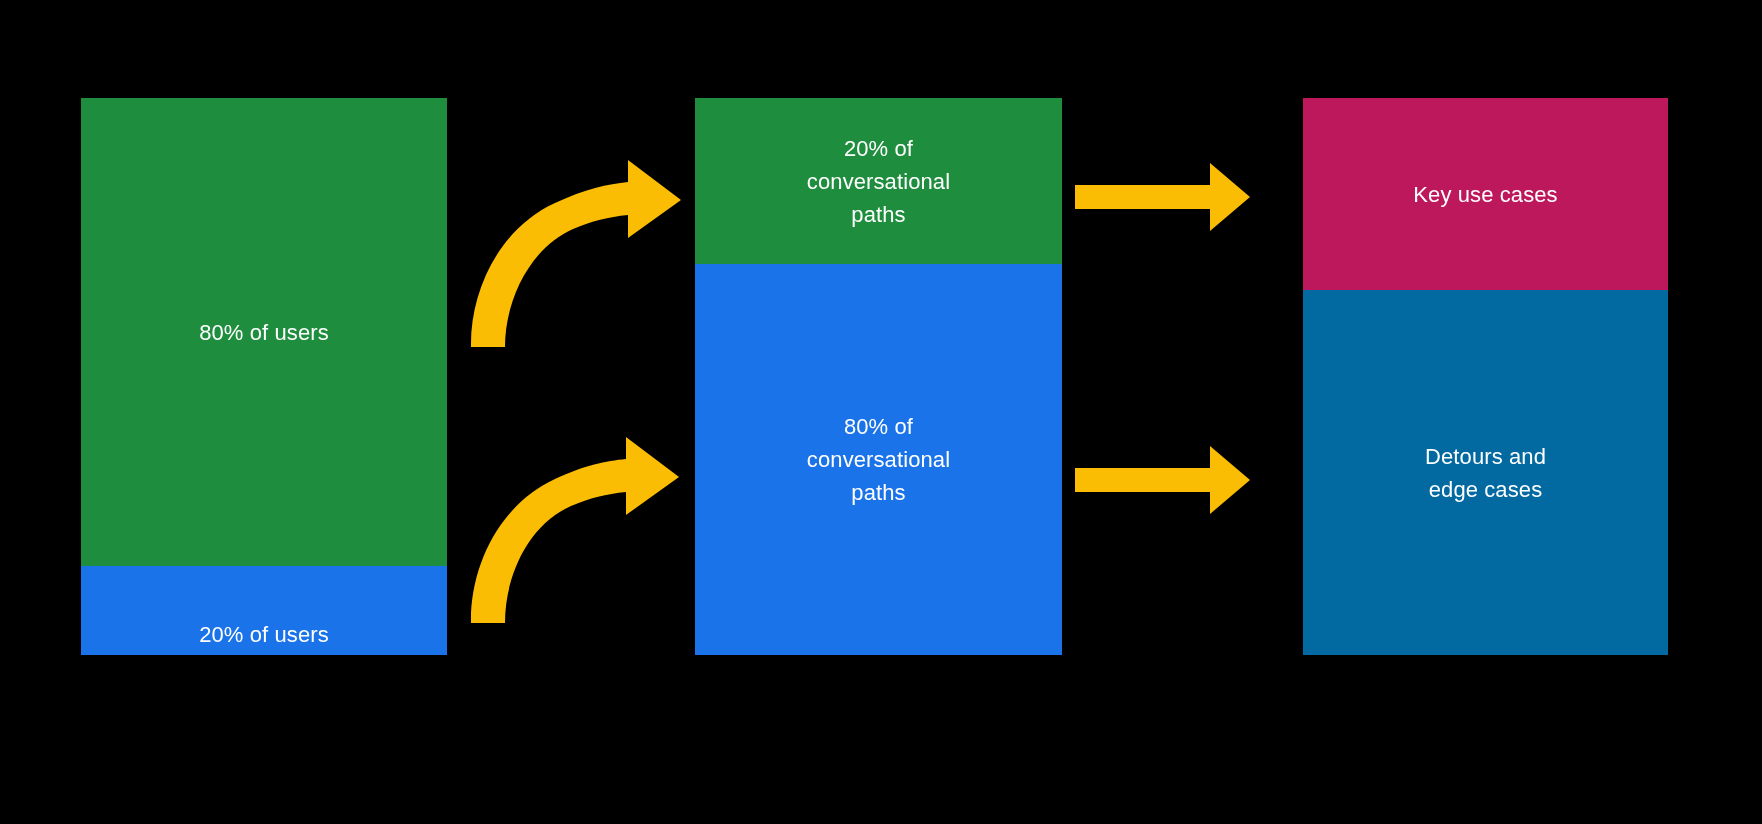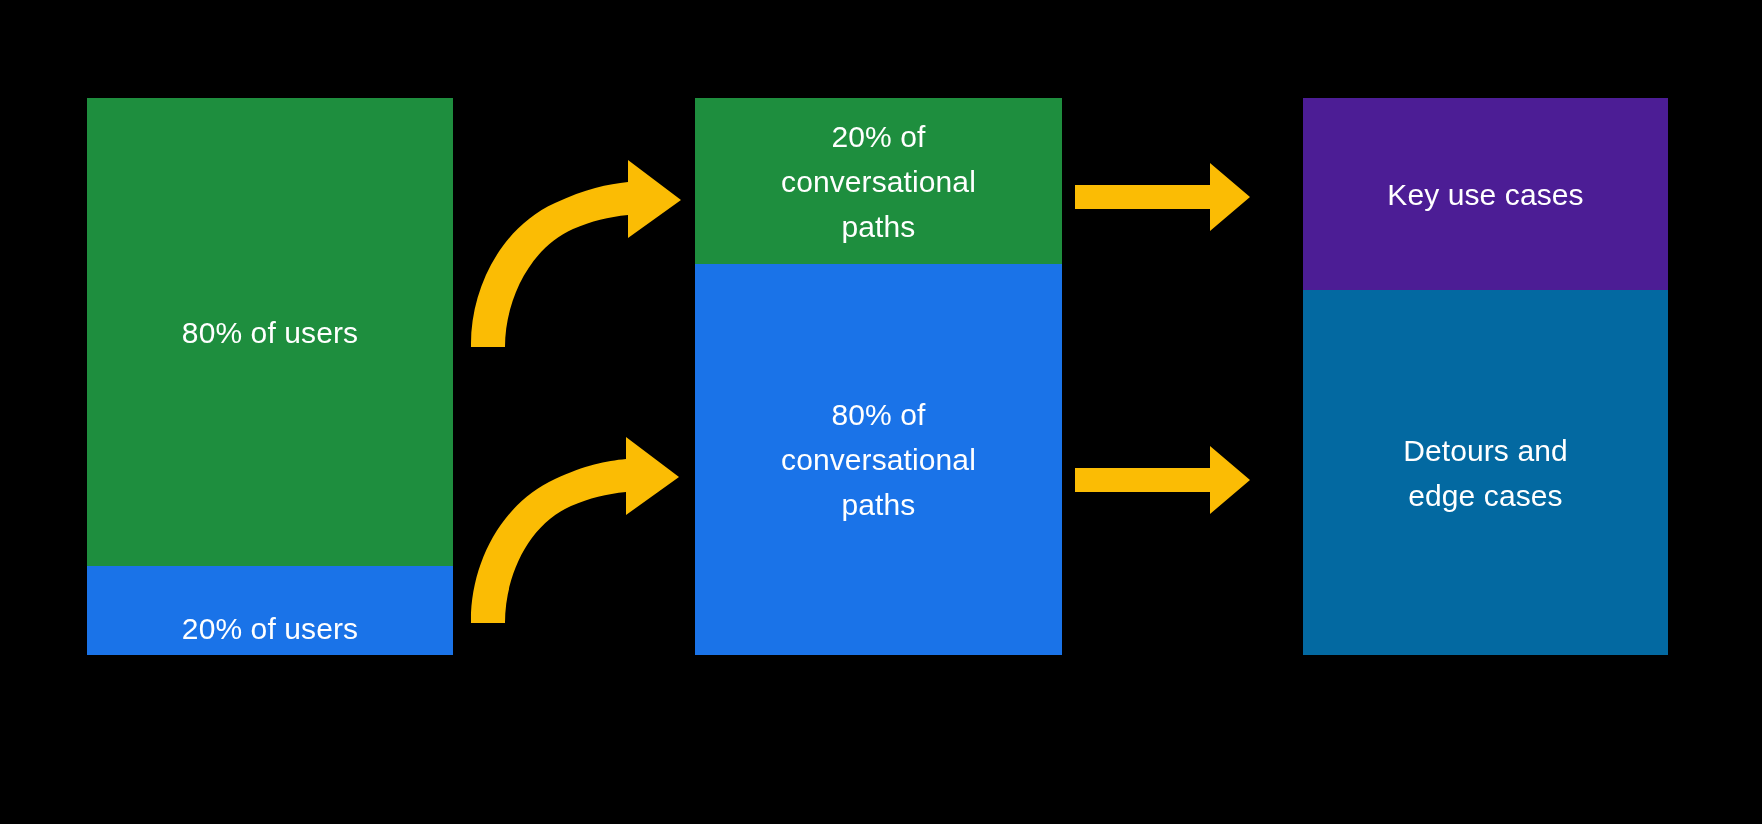--- a/index.html
+++ b/index.html
@@ -37,31 +37,31 @@
   .seg {
     display: flex;
     align-items: center;
     justify-content: center;
     box-sizing: border-box;
     padding: 4px 14px;
   }
 
   .seg-label {
     color: #ffffff;
-    font-size: 30px;
+    font-size: 22px;
     line-height: 1.5;
     font-weight: 400;
     text-align: center;
     letter-spacing: 0.1px;
     white-space: pre-line;
   }
 
   
   #column-users {
-    left: 87px;
+    left: 81px;
     top: 98px;
     width: 366px;
     height: 557px;
   }
   #column-users .seg.green { height: 468px; }
   #column-users .seg.blue  { height: 89px;  }
 
   
   #column-paths {
     left: 695px;
@@ -113,21 +113,21 @@
 paths</div>
     </div>
     <div class="seg blue" style="background:#1A73E8;">
       <div class="seg-label">80% of
 conversational
 paths</div>
     </div>
   </div>
 
   <div class="column" id="column-cases">
-    <div class="seg green" style="background:#4c1d95;">
+    <div class="seg green" style="background:#be185d;">
       <div class="seg-label">Key use cases</div>
     </div>
     <div class="seg blue" style="background:#0369a1;">
       <div class="seg-label">Detours and
 edge cases</div>
     </div>
   </div>
 
   <svg id="arrows-layer" viewBox="0 0 1762 824" width="1762" height="824">
 

